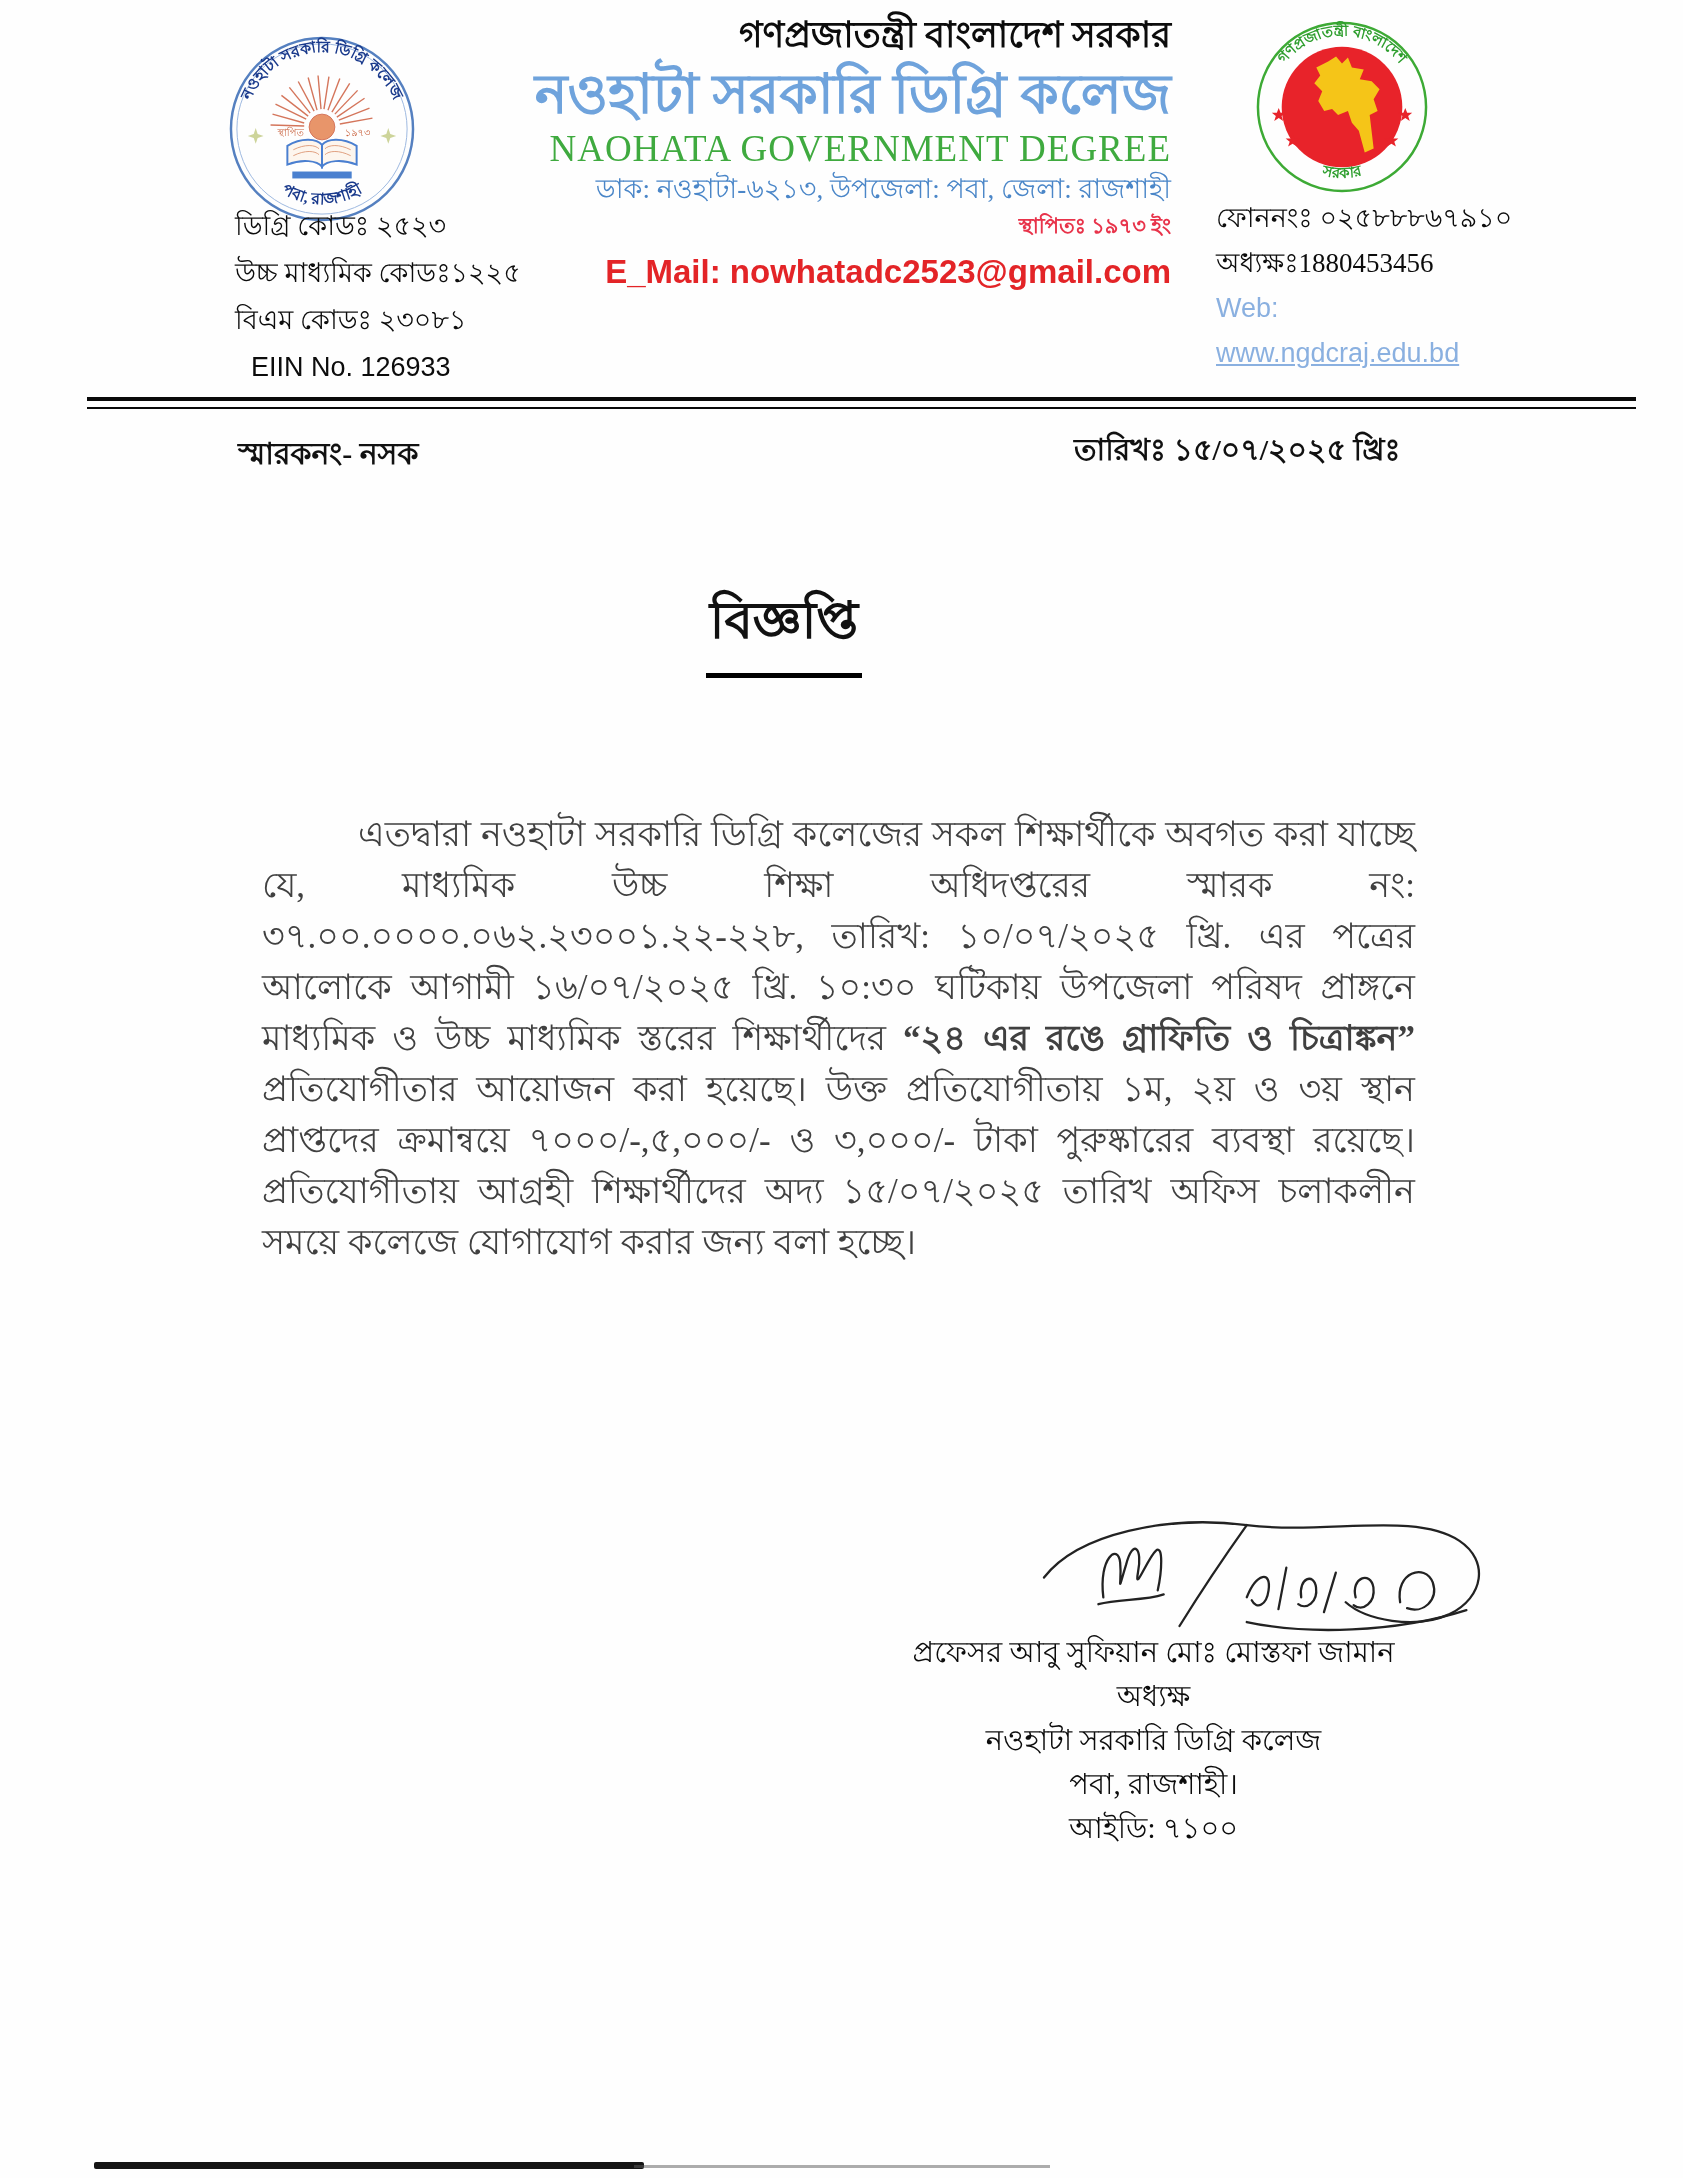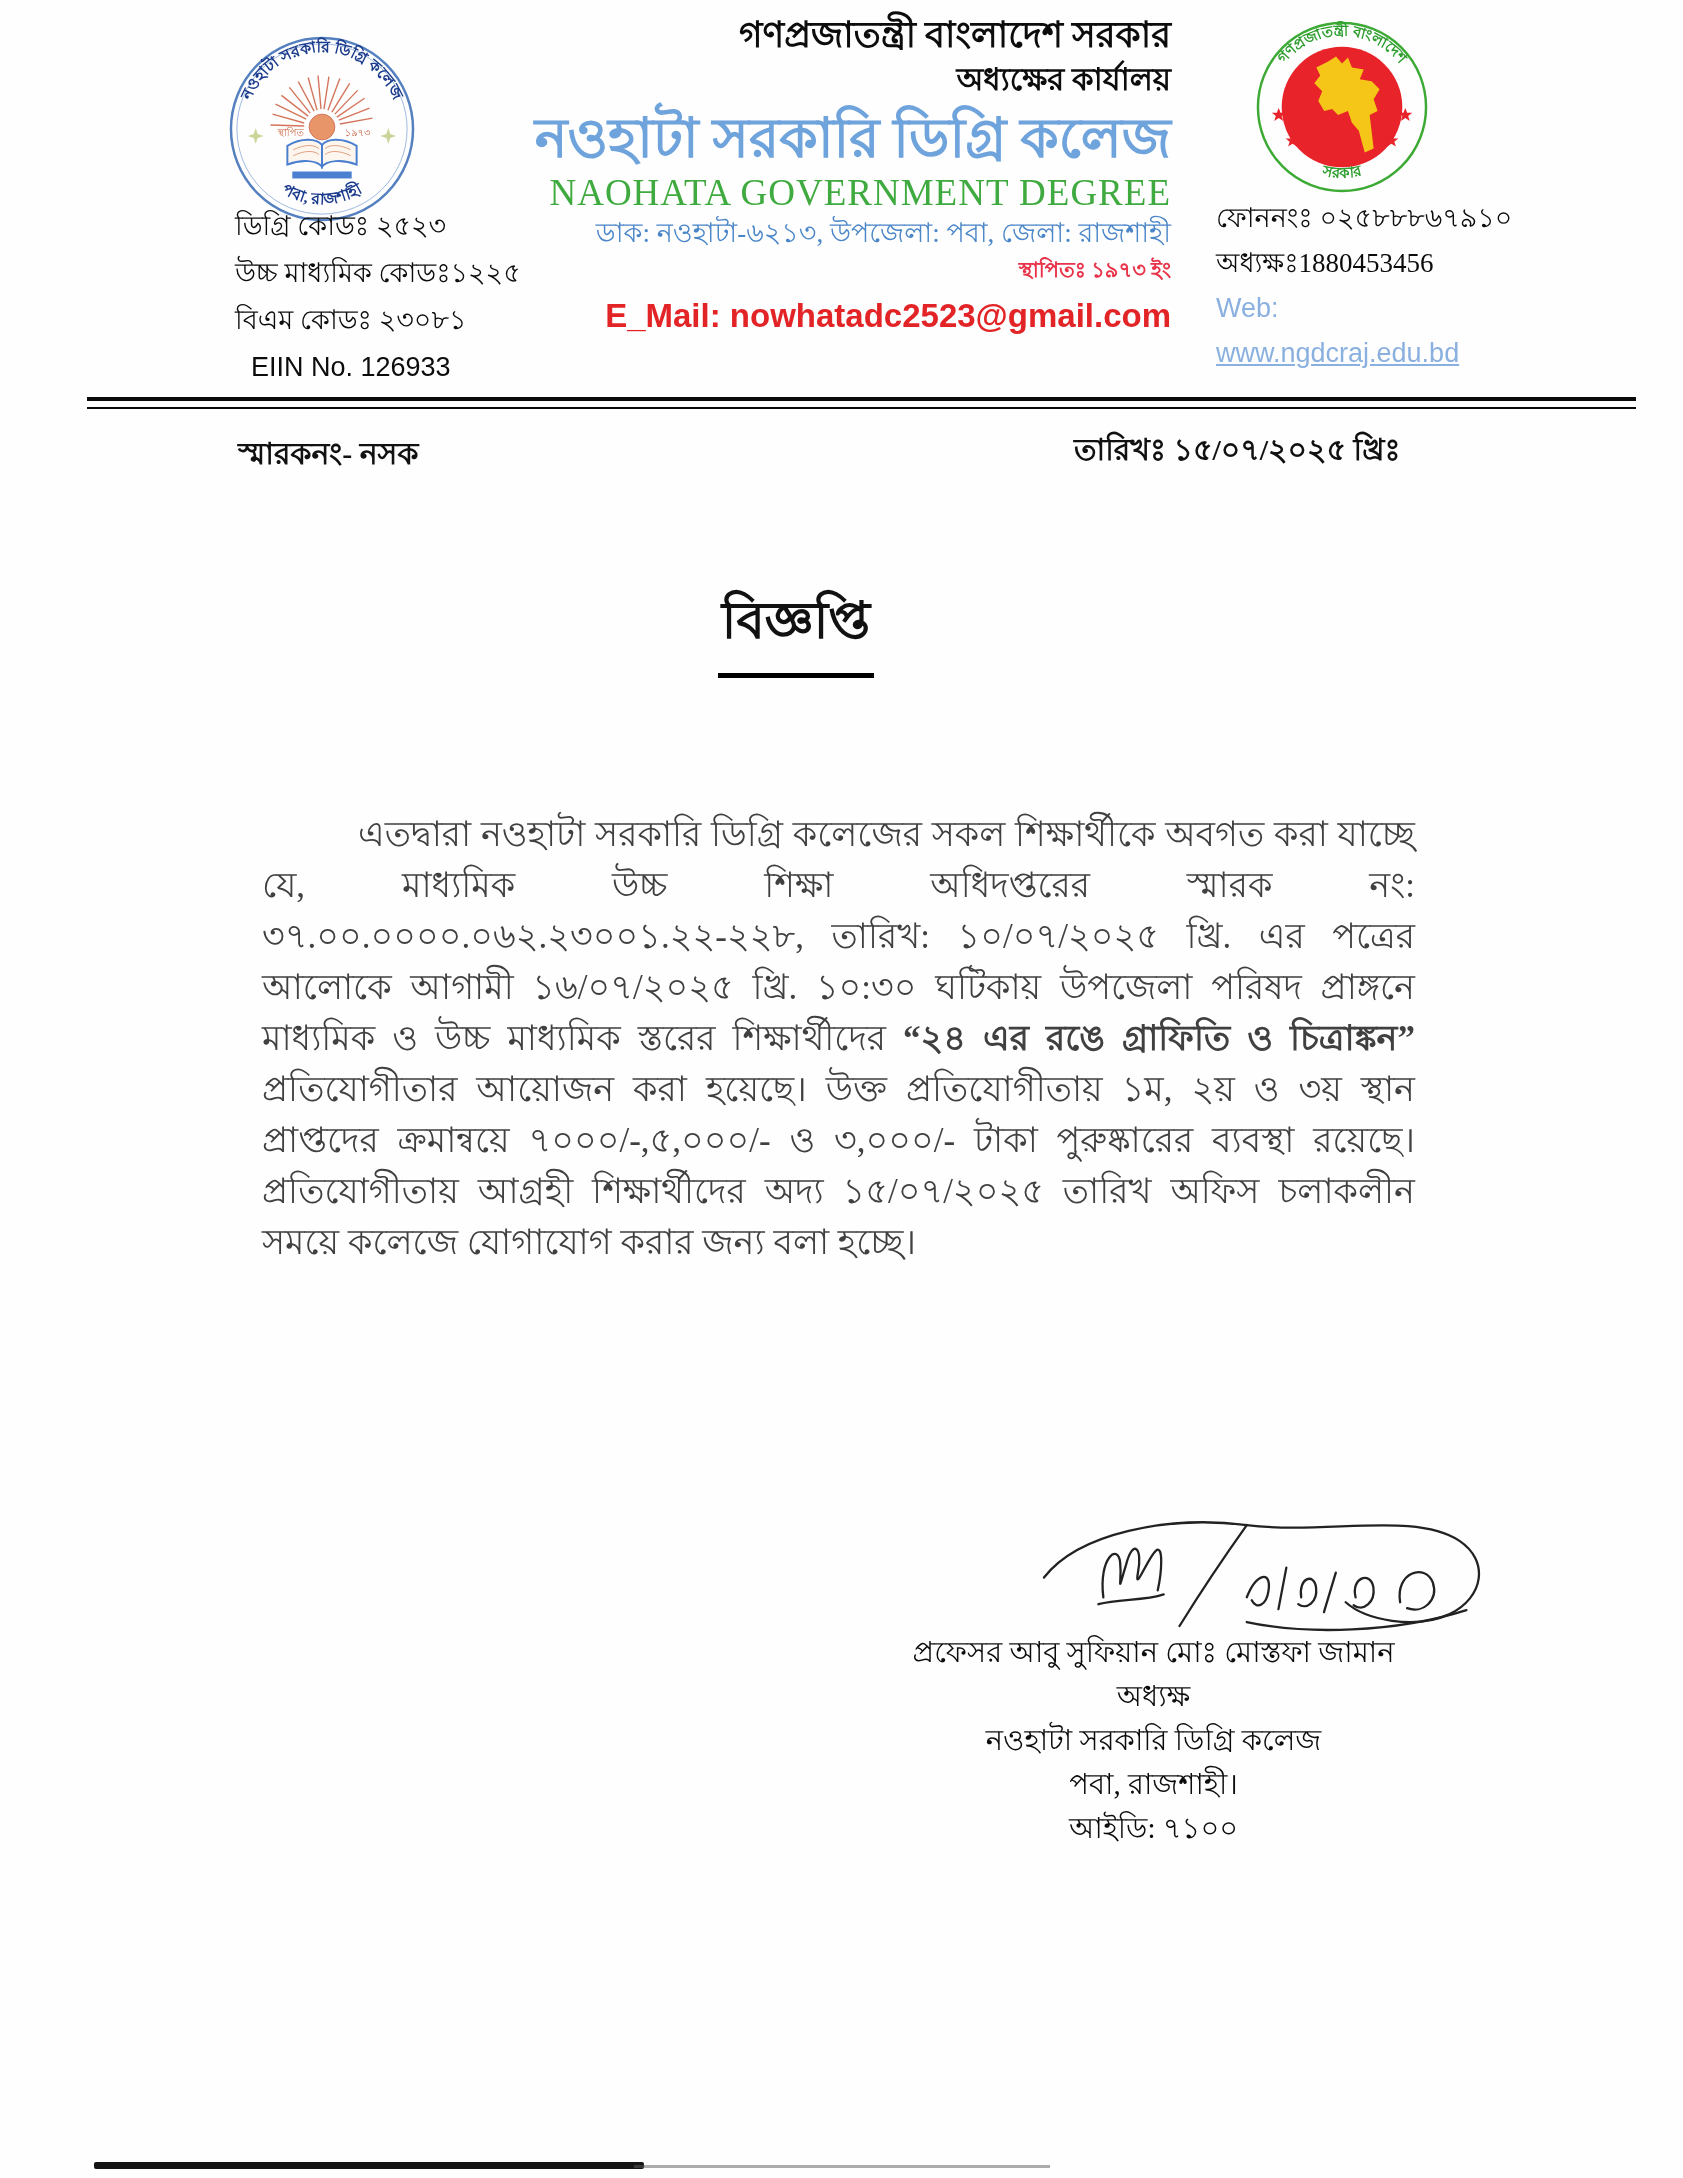--- a/index.html
+++ b/index.html
@@ -37,21 +37,21 @@
   .seal{position:absolute;}
   .seal-college{left:228px;top:25px;}
   .seal-govt{left:1253px;top:20px;}
   
   .double-rule{position:absolute;left:87px;top:397px;width:1549px;}
   .double-rule .r1{border-top:4px solid #0a0a0a;}
   .double-rule .r2{border-top:2px solid #0a0a0a;margin-top:6px;}
   .memo-no{position:absolute;left:238px;top:430px;font-size:30px;font-weight:600;}
   .memo-date{position:absolute;left:1074px;top:426px;font-size:30px;font-weight:600;}
   
-  .title-wrap{position:absolute;left:12px;top:582px;width:1568px;text-align:center;}
+  .title-wrap{position:absolute;left:0;top:582px;width:1568px;text-align:center;}
   .title-wrap span{
     display:inline-block;font-size:51px;font-weight:700;
     border-bottom:5px solid #000;padding:0 4px 6px 4px;
   }
   
   .body-text{
     position:absolute;left:262px;top:774px;width:1153px;
     font-size:35px;line-height:51px;
     text-align:justify;text-indent:96px;
     color:#404040;
@@ -144,21 +144,20 @@
     <g fill="#e8232a">
       <path transform="translate(26,96)" d="M0,-7 L1.9,-2.2 7,-2.2 2.9,1 4.5,6 0,3 -4.5,6 -2.9,1 -7,-2.2 -1.9,-2.2 Z"></path>
       <path transform="translate(40,122)" d="M0,-7 L1.9,-2.2 7,-2.2 2.9,1 4.5,6 0,3 -4.5,6 -2.9,1 -7,-2.2 -1.9,-2.2 Z"></path>
       <path transform="translate(154,96)" d="M0,-7 L1.9,-2.2 7,-2.2 2.9,1 4.5,6 0,3 -4.5,6 -2.9,1 -7,-2.2 -1.9,-2.2 Z"></path>
       <path transform="translate(140,122)" d="M0,-7 L1.9,-2.2 7,-2.2 2.9,1 4.5,6 0,3 -4.5,6 -2.9,1 -7,-2.2 -1.9,-2.2 Z"></path>
     </g>
   </svg>
 
   <div class="head-center">
     <div class="govt-line">গণপ্রজাতন্ত্রী বাংলাদেশ সরকার</div>
-    <div class="office-line">অধ্যক্ষের কার্যালয়</div>
     <div class="college-bn">নওহাটা সরকারি ডিগ্রি কলেজ</div>
     <div class="college-en">NAOHATA GOVERNMENT DEGREE</div>
     <div class="addr-line">ডাক: নওহাটা-৬২১৩, উপজেলা: পবা, জেলা: রাজশাহী</div>
     <div class="est-line">স্থাপিতঃ ১৯৭৩ ইং</div>
     <div class="email-line">E_Mail: nowhatadc2523@gmail.com</div>
   </div>
 
   <div class="left-codes">
     <div>ডিগ্রি কোডঃ ২৫২৩</div>
     <div>উচ্চ মাধ্যমিক কোডঃ১২২৫</div>

